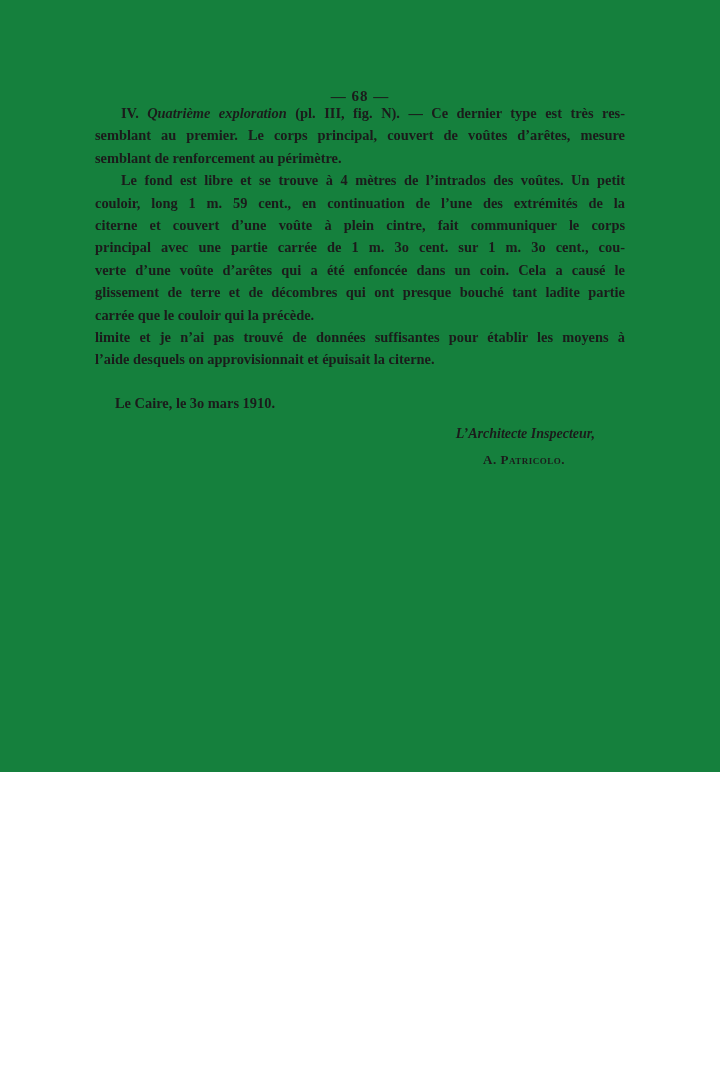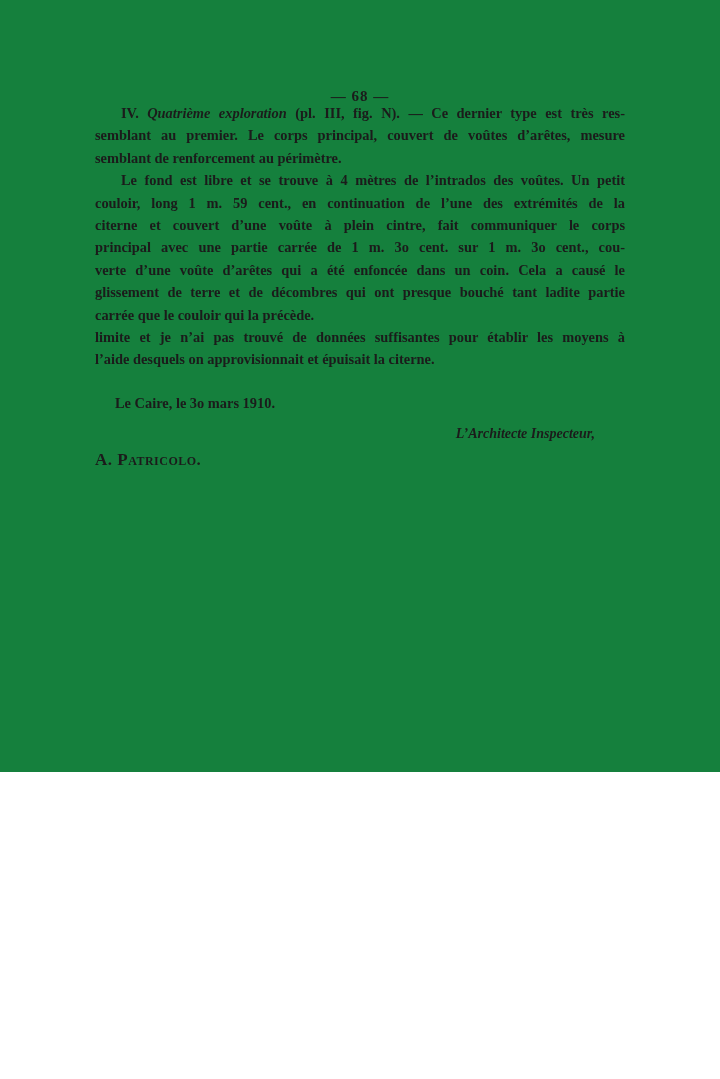--- a/index.html
+++ b/index.html
@@ -52,23 +52,24 @@
     margin-top: 7px;
     line-height: 26px;
   }
   .signature-title {
     text-align: right;
     padding-right: 30px;
     font-style: italic;
     font-size: 14px;
   }
   .signature-name {
+    text-align: right;
     padding-right: 60px;
     font-variant: small-caps;
-    font-size: 17px;
+    font-size: 13px;
     letter-spacing: 0.5px;
   }
 </style>
 </head>
 <body>
 
 <div class="page">
   <div class="page-number">— 68 —</div>
 
   <div class="text-column">

